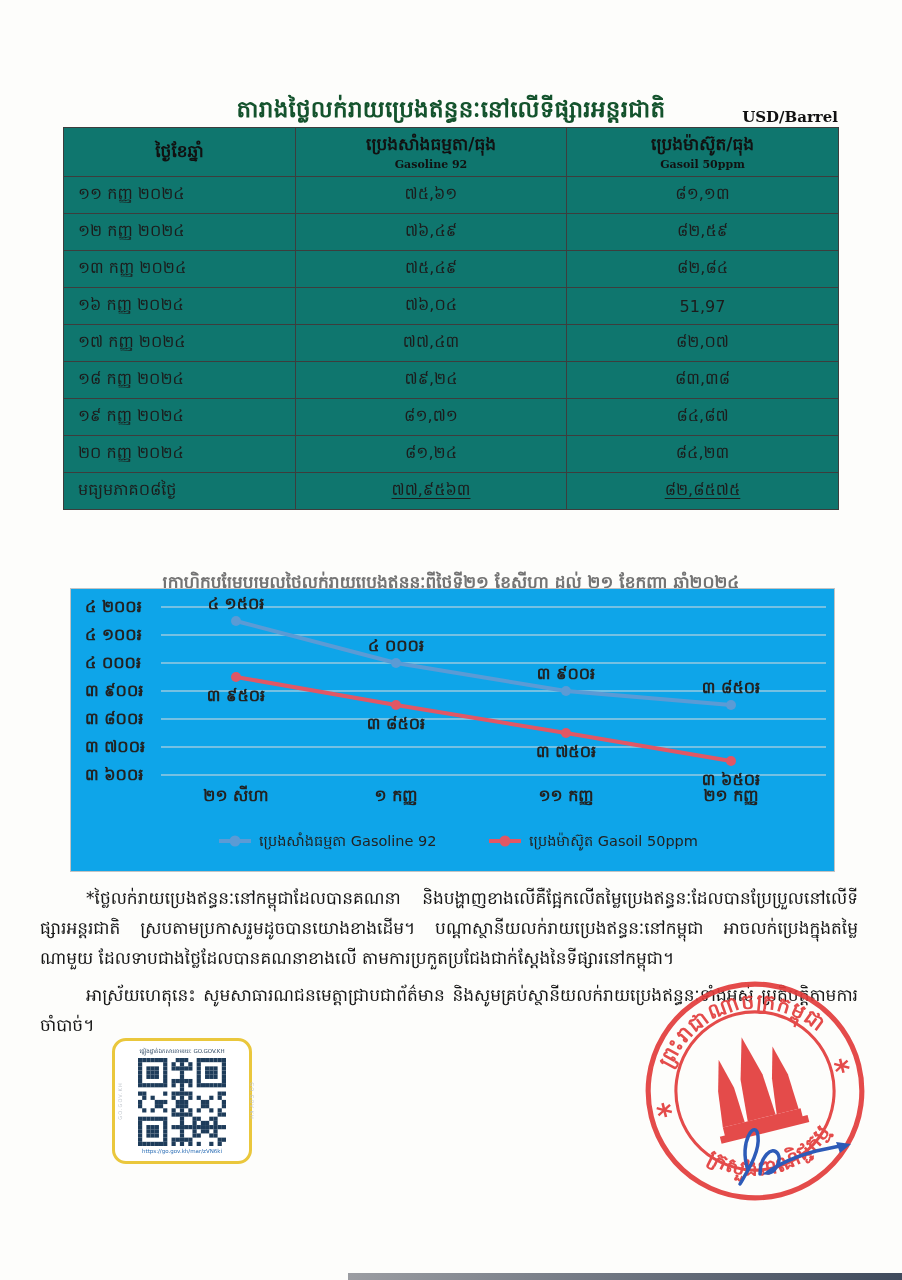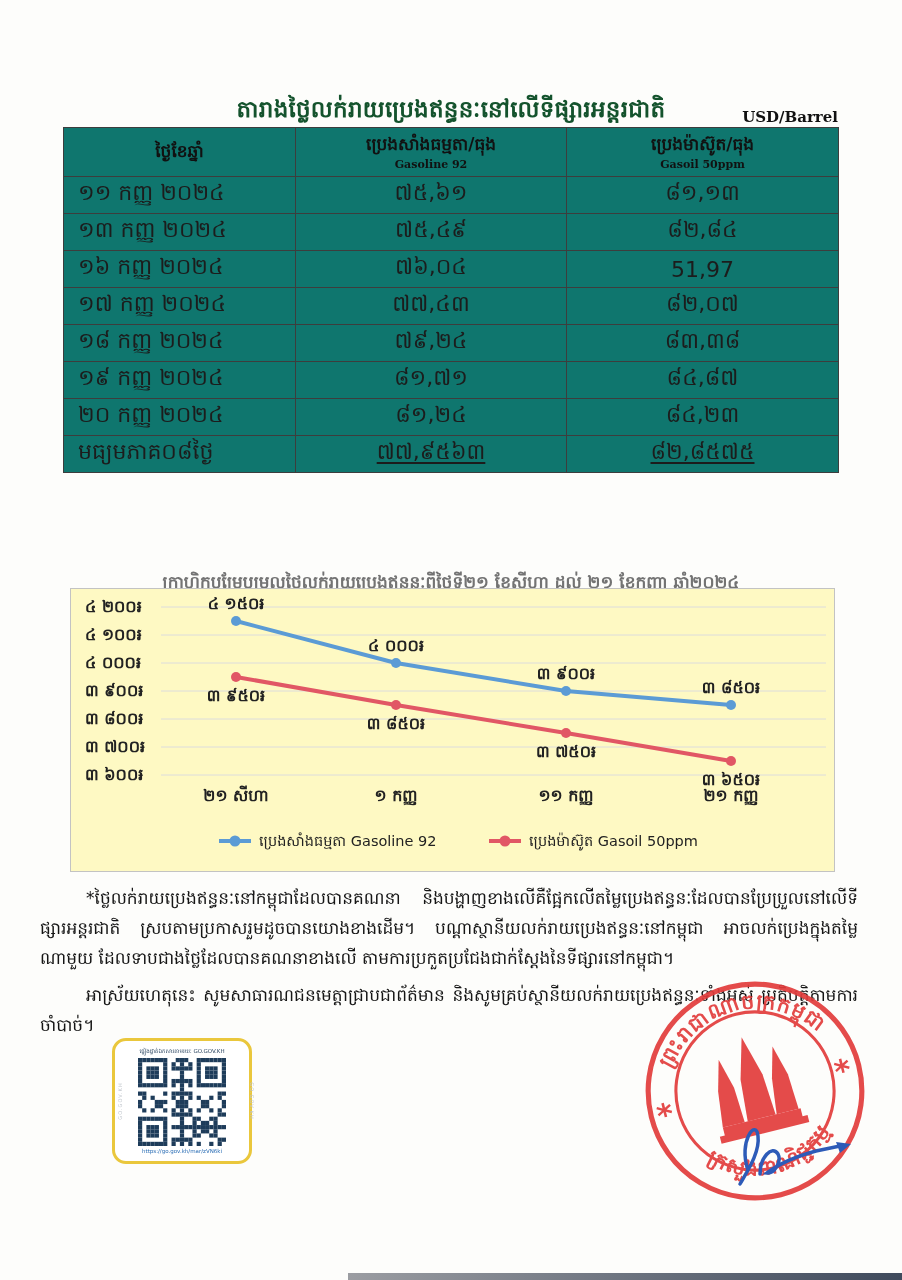--- a/index.html
+++ b/index.html
@@ -23,31 +23,31 @@
     position:absolute;top:108px;left:690px;width:148px;text-align:right;
     font-family:"DejaVu Serif",serif;font-weight:bold;font-size:15px;color:#111;
   }
   table.price{
     position:absolute;top:127px;left:63px;width:775px;border-collapse:collapse;
     table-layout:fixed;background:#0f766e;
   }
   table.price th,table.price td{border:1.6px solid #3d3d3d;}
   table.price th{font-size:17px;font-weight:bold;padding:5px 2px;text-align:center;color:#111;}
   table.price th .en{font-family:"DejaVu Serif",serif;font-size:11px;font-weight:bold;}
-  table.price td{font-size:22px;text-align:center;height:36px;padding:0 2px;color:#1c1c1c;}
+  table.price td{font-size:16px;text-align:center;height:36px;padding:0 2px;color:#1c1c1c;}
   table.price td.date-cell{text-align:left;padding-left:14px;}
   table.price tr.summary td{font-weight:normal;}
   table.price tr.summary td.value-cell{text-decoration:underline;text-underline-offset:3px;}
   .chart-title{
     position:absolute;top:557px;left:0;right:0;text-align:center;
     font-size:17px;font-weight:bold;color:#737373;
   }
   .chart-box{
     position:absolute;left:70px;top:588px;width:765px;height:284px;
-    border:1px solid #c3c3c3;background:#fef9c3;box-sizing:border-box;
+    border:1px solid #c3c3c3;background:#0ea5e9;box-sizing:border-box;
   }
   .chart-box svg{display:block;}
   .tick{font-size:16px;font-weight:bold;fill:#222;}
   .mid{text-anchor:middle;}
   .dlabel{font-size:16px;font-weight:bold;fill:#222;}
   .legend-text{font-size:14.5px;fill:#222;}
   .notes{
     position:absolute;top:884px;left:40px;width:826px;
     font-size:17px;line-height:1.75;text-align:justify;color:#151515;
   }
@@ -112,20 +112,25 @@
           <div>ប្រេងម៉ាស៊ូត/ធុង</div>
           <div class="en">Gasoil 50ppm</div>
         </th>
       </tr>
     </thead>
     <tbody id="price-rows">
         <tr>
           <td class="date-cell">១១ កញ្ញ ២០២៤</td>
           <td class="value-cell">៧៥,៦១</td>
           <td class="value-cell">៨១,១៣</td>
+        </tr>
+        <tr>
+          <td class="date-cell">១២ កញ្ញ ២០២៤</td>
+          <td class="value-cell">៧៦,៤៩</td>
+          <td class="value-cell">៨២,៥៩</td>
         </tr>
         <tr>
           <td class="date-cell">១៣ កញ្ញ ២០២៤</td>
           <td class="value-cell">៧៥,៤៩</td>
           <td class="value-cell">៨២,៨៤</td>
         </tr>
         <tr>
           <td class="date-cell">១៦ កញ្ញ ២០២៤</td>
           <td class="value-cell">៧៦,០៤</td>
           <td class="value-cell">51,97</td>

